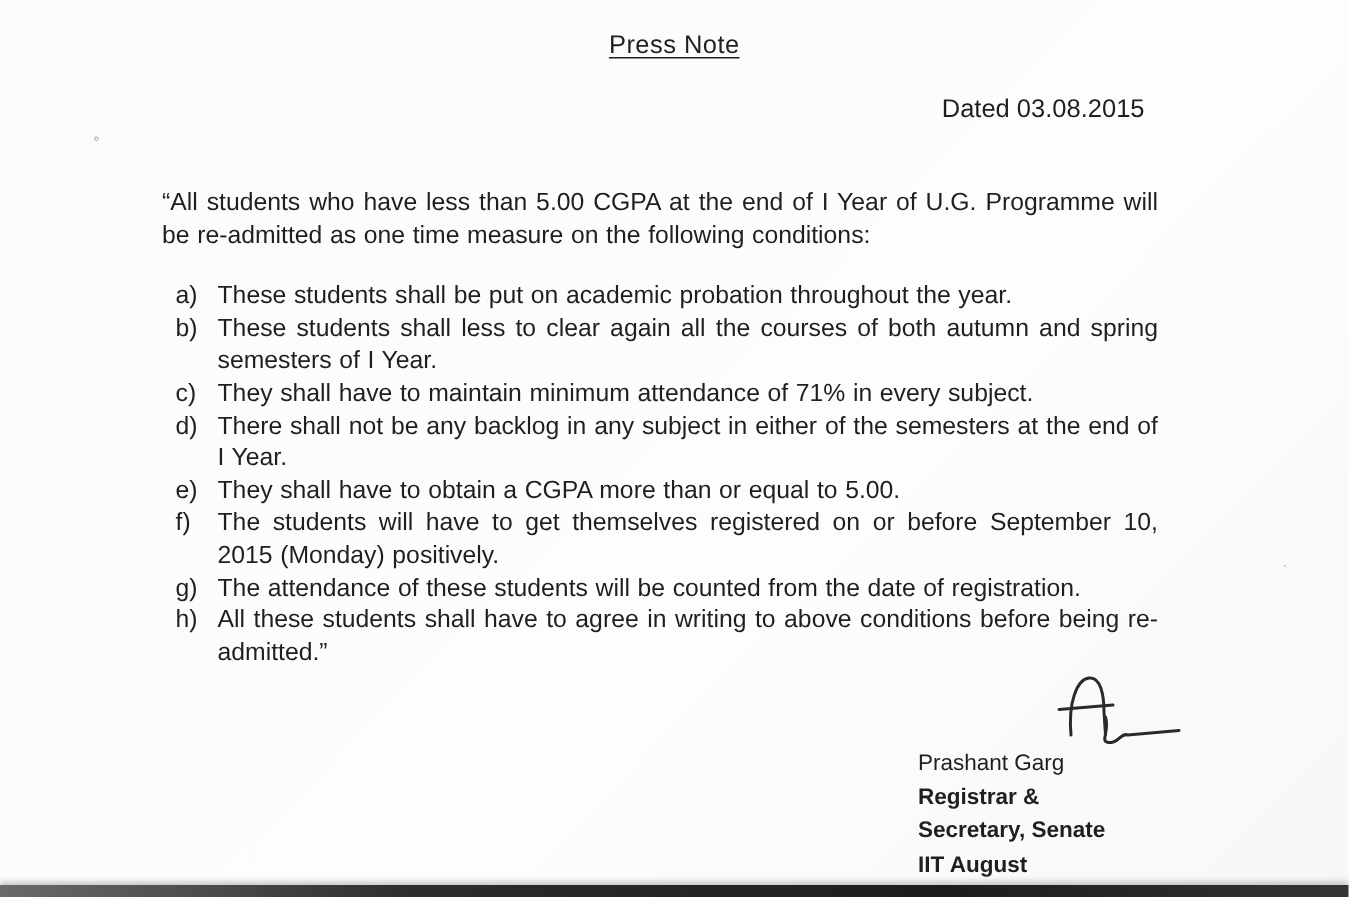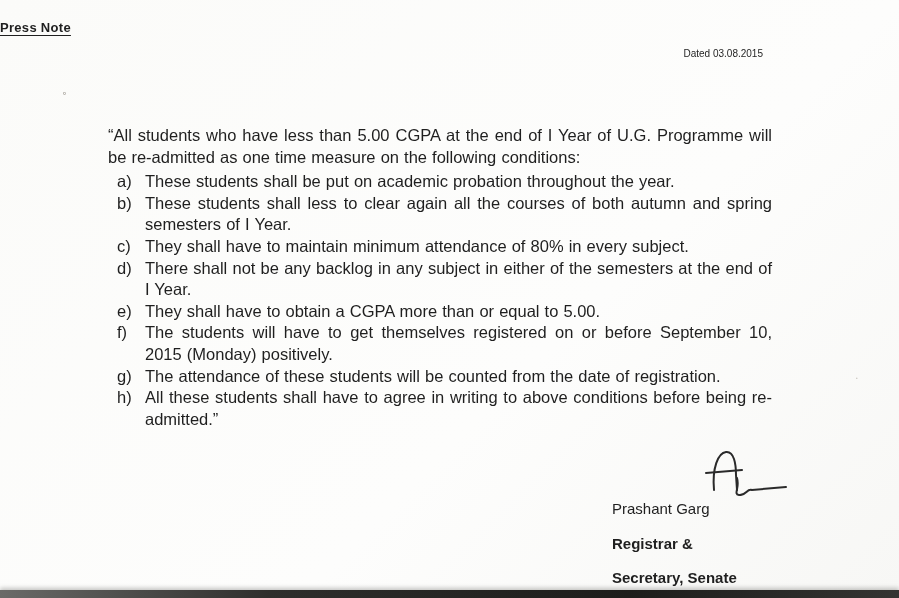--- a/index.html
+++ b/index.html
@@ -13,49 +13,50 @@
     font-family: "Liberation Sans", sans-serif;
     color: #1f1f1f;
   }
   .page { position: absolute; inset: 0; }
 
   .title {
     position: absolute;
     top: 20px;
     left: 0;
     width: 100%;
-    font-size: 13px;
-    font-weight: bold;
+    text-align: center;
+    font-size: 17px;
+    font-weight: normal;
     letter-spacing: 0.3px;
   }
   .title span {
     text-decoration: underline;
     text-underline-offset: 3px;
   }
 
   .date-line {
     position: absolute;
-    top: 48px;
+    top: 63px;
     right: 136px;
-    font-size: 10px;
+    font-size: 17px;
   }
 
   .body-block {
     position: absolute;
     top: 125px;
     left: 108px;
     width: 664px;
     font-size: 16.5px;
     line-height: 21.6px;
     word-spacing: 0.5px;
   }
 
   .intro {
     text-align: justify;
-    margin: 0 0 3px 0;
+    margin: 0 0 19px 0;
   }
 
   .cond-list { margin: 0; padding: 0; }
   .cond {
     position: relative;
     padding-left: 37px;
     text-align: justify;
   }
   .cond-label {
     position: absolute;
@@ -70,21 +71,21 @@
     width: 190px;
     text-align: left;
     font-size: 15px;
     line-height: 22.5px;
   }
   .sig-scribble {
     display: block;
     margin: 0 auto 2px 88px;
   }
   .sig-name { font-weight: normal; }
-  .sig-bold { font-weight: bold; margin-top: 12px; }
+  .sig-bold { font-weight: bold; }
 
   .scan-bottom-edge {
     position: absolute;
     bottom: 0;
     left: 0;
     width: 100%;
     height: 8px;
     background: linear-gradient(to right, #6a6a68, #2e2e2c 30%, #1d1d1b 70%, #343432);
     box-shadow: 0 -2px 4px rgba(90,90,85,0.35);
   }
@@ -118,21 +119,21 @@
       <div class="cond">
         <span class="cond-label">a)</span>
         <span class="cond-text">These students shall be put on academic probation throughout the year.</span>
       </div>
       <div class="cond">
         <span class="cond-label">b)</span>
         <span class="cond-text">These students shall less to clear again all the courses of both autumn and spring semesters of I Year.</span>
       </div>
       <div class="cond">
         <span class="cond-label">c)</span>
-        <span class="cond-text">They shall have to maintain minimum attendance of 80% in every subject.</span>
+        <span class="cond-text">They shall have to maintain minimum attendance of 71% in every subject.</span>
       </div>
       <div class="cond">
         <span class="cond-label">d)</span>
         <span class="cond-text">There shall not be any backlog in any subject in either of the semesters at the end of I Year.</span>
       </div>
       <div class="cond">
         <span class="cond-label">e)</span>
         <span class="cond-text">They shall have to obtain a CGPA more than or equal to 5.00.</span>
       </div>
       <div class="cond">

